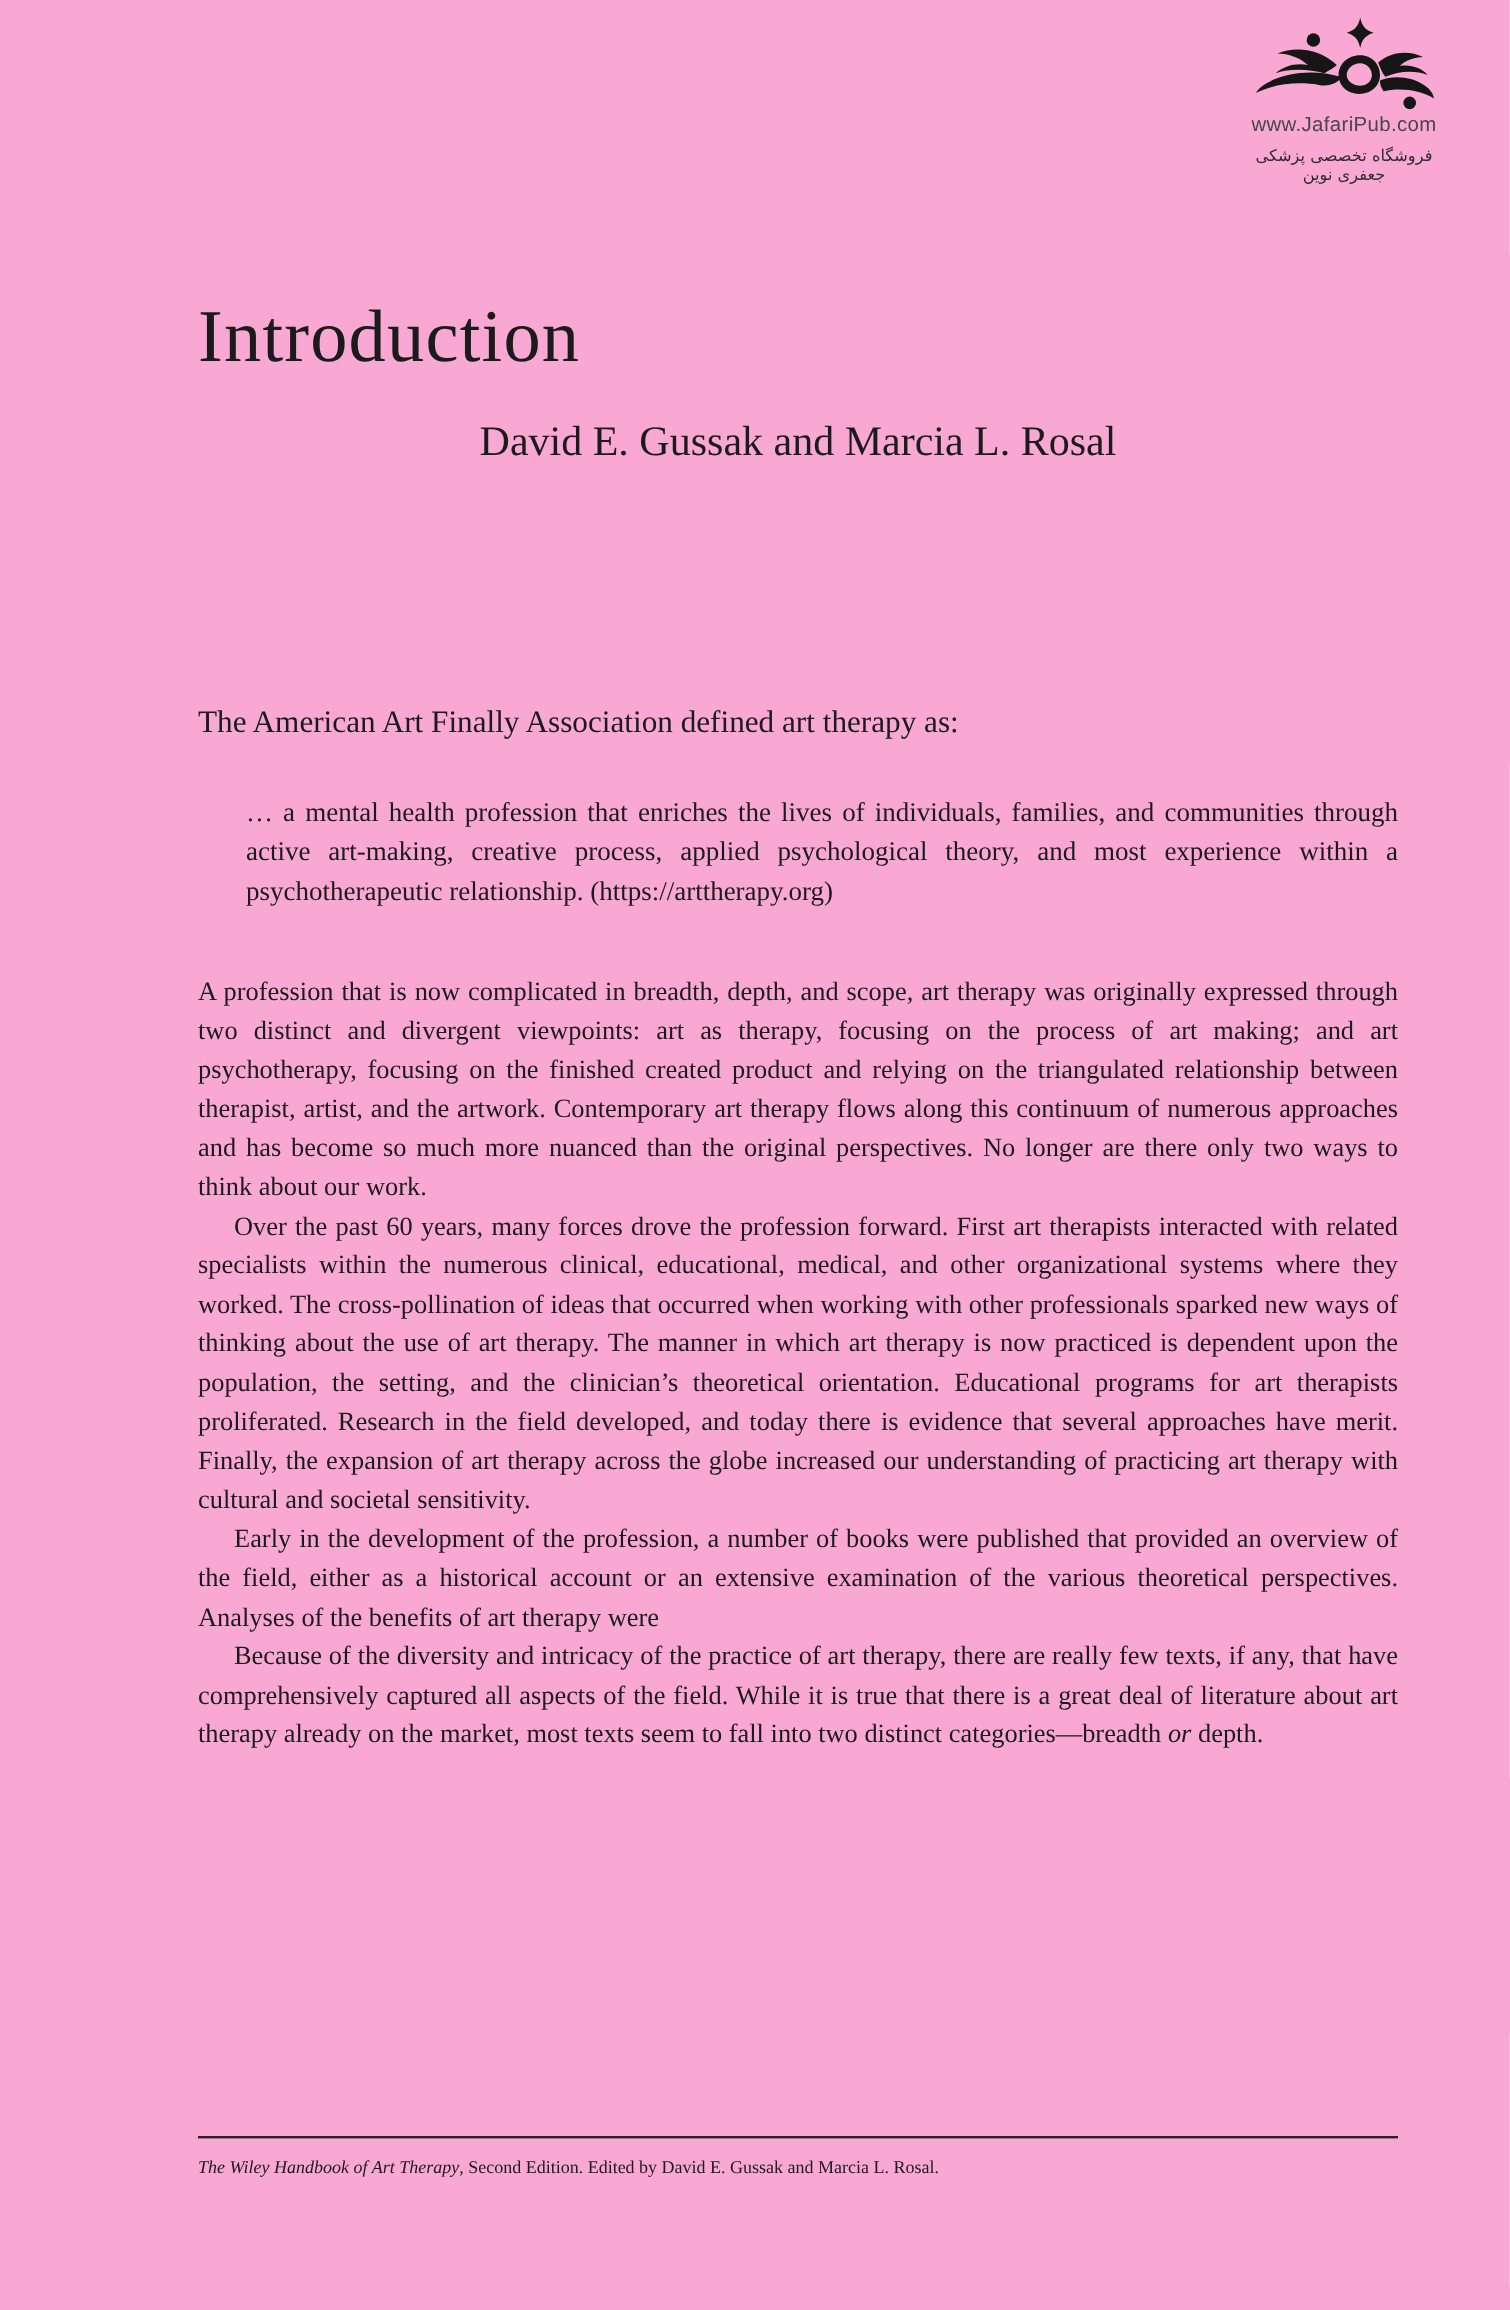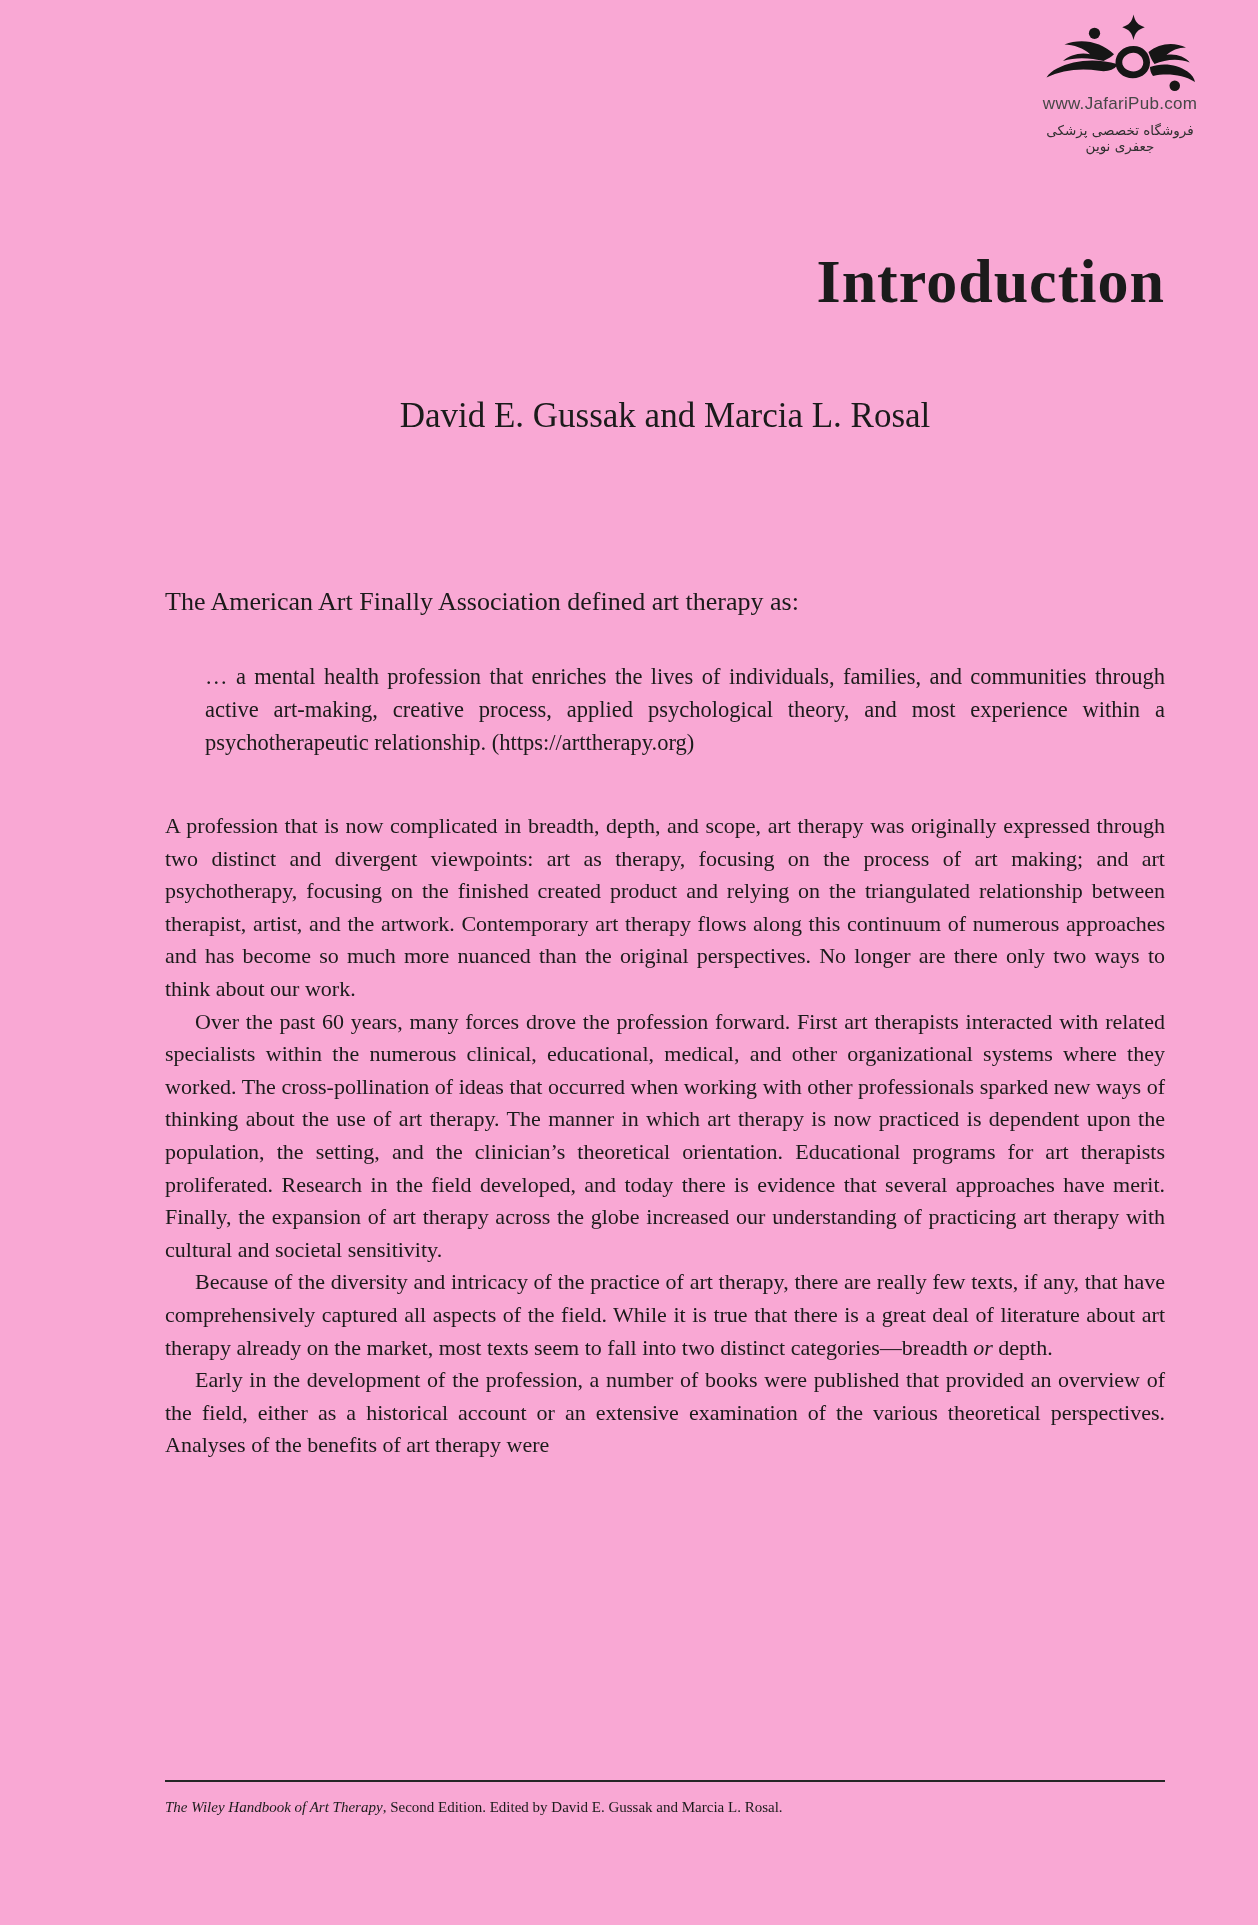--- a/index.html
+++ b/index.html
@@ -20,26 +20,26 @@
     font-family: "Liberation Sans", sans-serif;
     font-size: 17px; color: #474747; margin-top: 2px; letter-spacing: 0.3px;
   }
   .logo-tagline {
     font-family: "DejaVu Sans", sans-serif;
     font-size: 13.5px; color: #2f2f2f; margin-top: 8px; direction: rtl;
   }
 
   .chapter-title {
     position: absolute; top: 246px; left: 165px; width: 1000px;
-    margin: 0; text-align: right;
-    font-size: 62px; font-weight: bold; letter-spacing: 1px; line-height: 1.15;
+    margin: 0; text-align: left;
+    font-size: 62px; font-weight: normal; letter-spacing: 1px; line-height: 1.15;
   }
   .byline {
     position: absolute; top: 347px; left: 165px; width: 1000px;
-    text-align: center; font-size: 35px; line-height: 1.2; margin-top: 48px;
+    text-align: center; font-size: 35px; line-height: 1.2;
   }
 
   .lead-in {
     position: absolute; top: 585px; left: 165px; width: 1000px;
     margin: 0; font-size: 26px; line-height: 33px;
   }
   .quote {
     position: absolute; top: 660px; left: 205px; width: 960px;
     margin: 0; font-size: 22.5px; line-height: 33px; text-align: justify;
   }
@@ -82,22 +82,22 @@
   <h1 class="chapter-title">Introduction</h1>
   <div class="byline">David E. Gussak and Marcia L. Rosal</div>
 
   <p class="lead-in">The American Art Finally Association defined art therapy as:</p>
 
   <blockquote class="quote">… a mental health profession that enriches the lives of individuals, families, and communities through active art-making, creative process, applied psychological theory, and most experience within a psychotherapeutic relationship. (https://arttherapy.org)</blockquote>
 
   <div class="body-text">
     <p class="para no-indent">A profession that is now complicated in breadth, depth, and scope, art therapy was originally expressed through two distinct and divergent viewpoints: art as therapy, focusing on the process of art making; and art psychotherapy, focusing on the finished created product and relying on the triangulated relationship between therapist, artist, and the artwork. Contemporary art therapy flows along this continuum of numerous approaches and has become so much more nuanced than the original perspectives. No longer are there only two ways to think about our work.</p>
     <p class="para">Over the past 60 years, many forces drove the profession forward. First art therapists interacted with related specialists within the numerous clinical, educational, medical, and other organizational systems where they worked. The cross-pollination of ideas that occurred when working with other professionals sparked new ways of thinking about the use of art therapy. The manner in which art therapy is now practiced is dependent upon the population, the setting, and the clinician’s theoretical orientation. Educational programs for art therapists proliferated. Research in the field developed, and today there is evidence that several approaches have merit. Finally, the expansion of art therapy across the globe increased our understanding of practicing art therapy with cultural and societal sensitivity.</p>
+    <p class="para">Early in the development of the profession, a number of books were published that provided an overview of the field, either as a historical account or an extensive examination of the various theoretical perspectives. Analyses of the benefits of art therapy were</p>
     <p class="para"><span>Because of the diversity and intricacy of the practice of art therapy, there are really few texts, if any, that have comprehensively captured all aspects of the field. While it is true that there is a great deal of literature about art therapy already on the market, most texts seem to fall into two distinct categories—breadth </span><em>or</em><span> depth.</span></p>
-    <p class="para">Early in the development of the profession, a number of books were published that provided an overview of the field, either as a historical account or an extensive examination of the various theoretical perspectives. Analyses of the benefits of art therapy were</p>
   </div>
 
   <div class="footnote">
     <div class="rule"></div>
     <p class="foot-line" style="margin:0"><em>The Wiley Handbook of Art Therapy</em><span>, Second Edition. Edited by David E. Gussak and Marcia L. Rosal.</span></p>
   </div>
 
 </div>
 
 </body></html>

